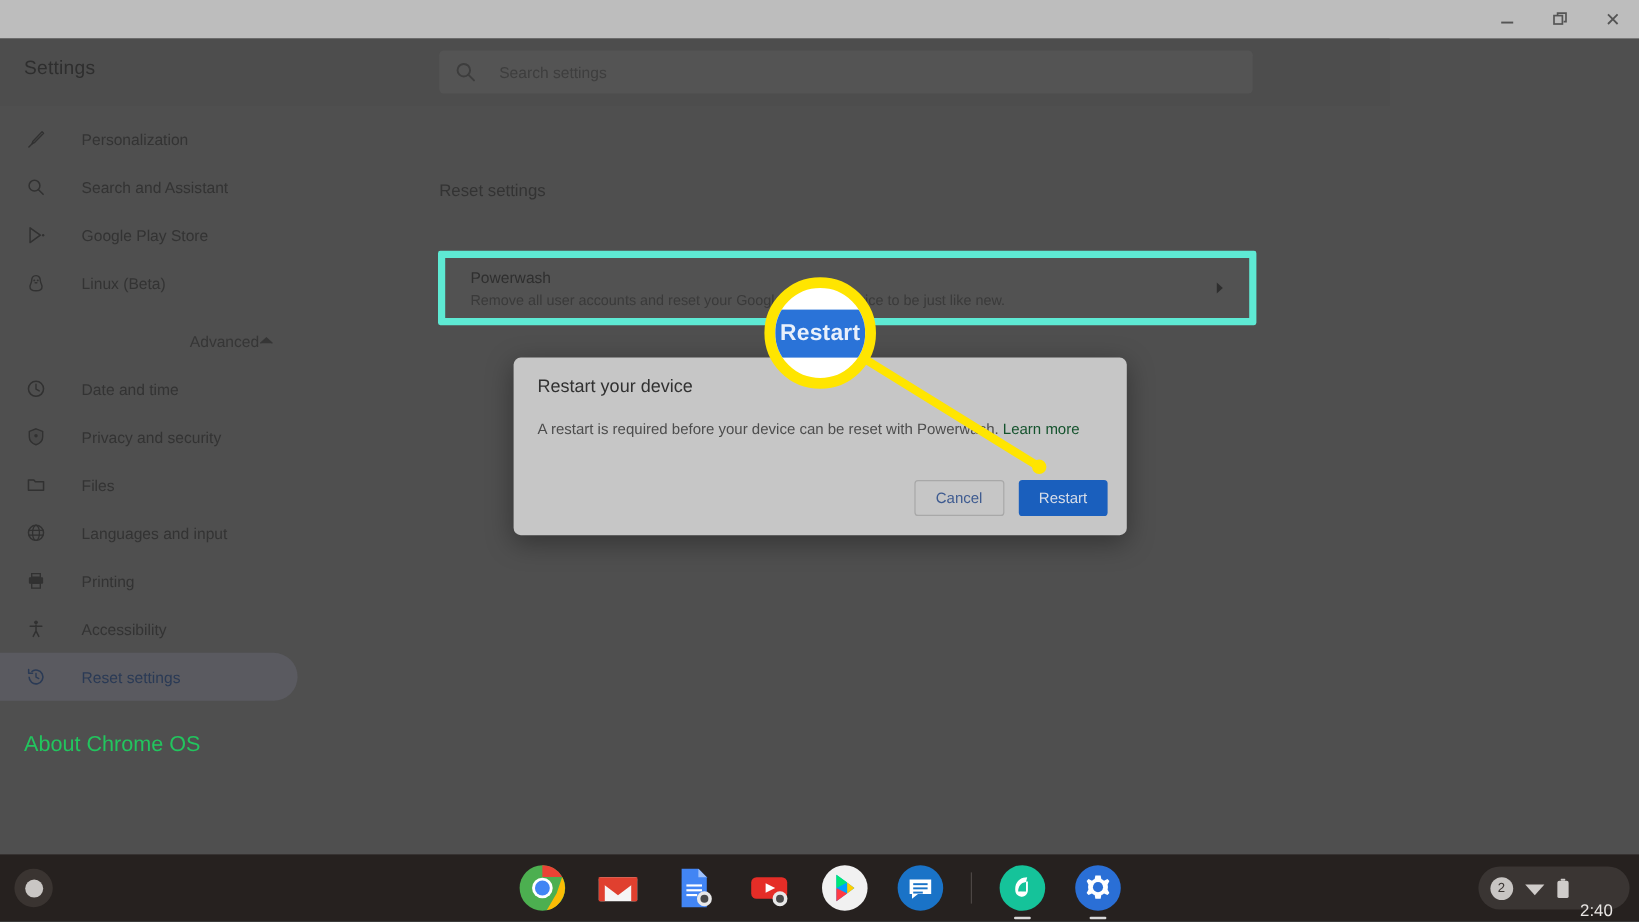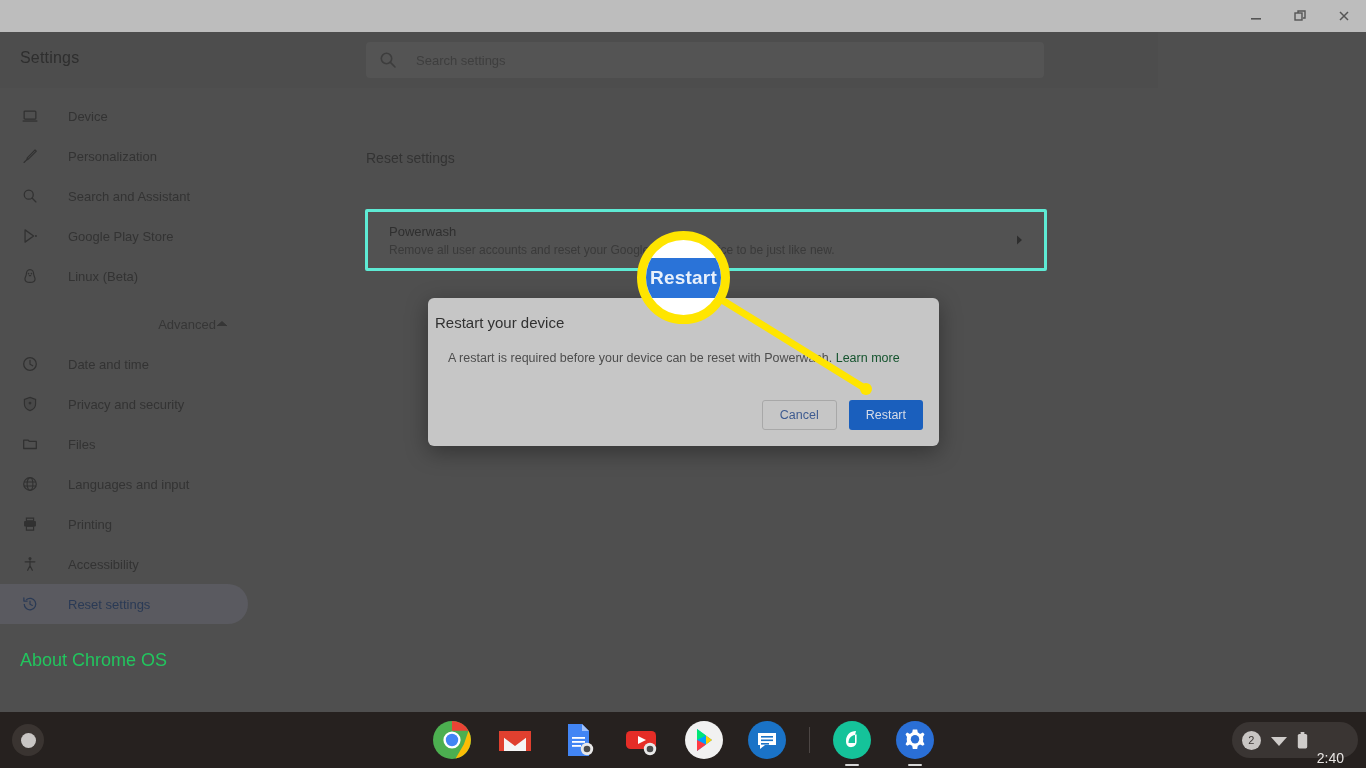--- a/index.html
+++ b/index.html
@@ -147,21 +147,21 @@
     position: absolute;
     left: 110px; top: 62px;
     font-size: 14px;
     color: #333333;
   }
   #powerwash-card {
     position: absolute;
     left: 109px; top: 121px;
     width: 682px; height: 62px;
     background: #525252;
-    border: 3px solid #5eead4;
+    border: 6px solid #5eead4;
     border-radius: 2px;
     display: flex;
     align-items: center;
     padding: 0 20px 0 21px;
     justify-content: space-between;
   }
   #powerwash-card .txt .t1 {
     font-size: 13px; color: #2f2f2f; margin-bottom: 4px;
   }
   #powerwash-card .txt .t2 {
@@ -174,21 +174,21 @@
     position: absolute;
     left: 428px; top: 298px;
     width: 511px; height: 148px;
     background: #c6c6c6;
     border-radius: 6px;
     box-shadow: 0 6px 22px rgba(0,0,0,.35);
     z-index: 40;
   }
   #dialog-title {
     position: absolute;
-    left: 7px; top: 16px;
+    left: 20px; top: 16px;
     font-size: 15px;
     color: #313131;
   }
   #dialog-body {
     position: absolute;
     left: 20px; top: 53px;
     font-size: 12.5px;
     color: #4d4d4d;
     white-space: nowrap;
   }
@@ -368,29 +368,20 @@
             <circle cx="8.5" cy="8.5" r="5.2" fill="none" stroke="currentColor" stroke-width="1.6"></circle>
             <path d="M12.4 12.4 L17 17" stroke="currentColor" stroke-width="1.6" fill="none" stroke-linecap="round"></path>
           </svg>
         </span>
         <span id="search-placeholder">Search settings</span>
       </div>
     </div>
 
     <div id="sidebar">
 
-      <div class="nav-item">
-        <span class="ico">
-          <svg width="18" height="18" viewBox="0 0 20 20">
-            <rect x="3.5" y="4.5" width="13" height="9" rx="1" fill="none" stroke="currentColor" stroke-width="1.4"></rect>
-            <path d="M1.8 15.6 H18.2" stroke="currentColor" stroke-width="1.4"></path>
-          </svg>
-        </span>
-        <span class="lbl">Device</span>
-      </div>
 
       <div class="nav-item">
         <span class="ico">
           <svg width="18" height="18" viewBox="0 0 20 20">
             <path d="M15.6 3.2 L17 4.6 L8.4 13.2 L6.3 14.3 L7 12.1 Z" fill="none" stroke="currentColor" stroke-width="1.3" stroke-linejoin="round"></path>
             <path d="M6.2 14.4 L3.4 17.2" stroke="currentColor" stroke-width="1.3" stroke-linecap="round"></path>
           </svg>
         </span>
         <span class="lbl">Personalization</span>
       </div>

